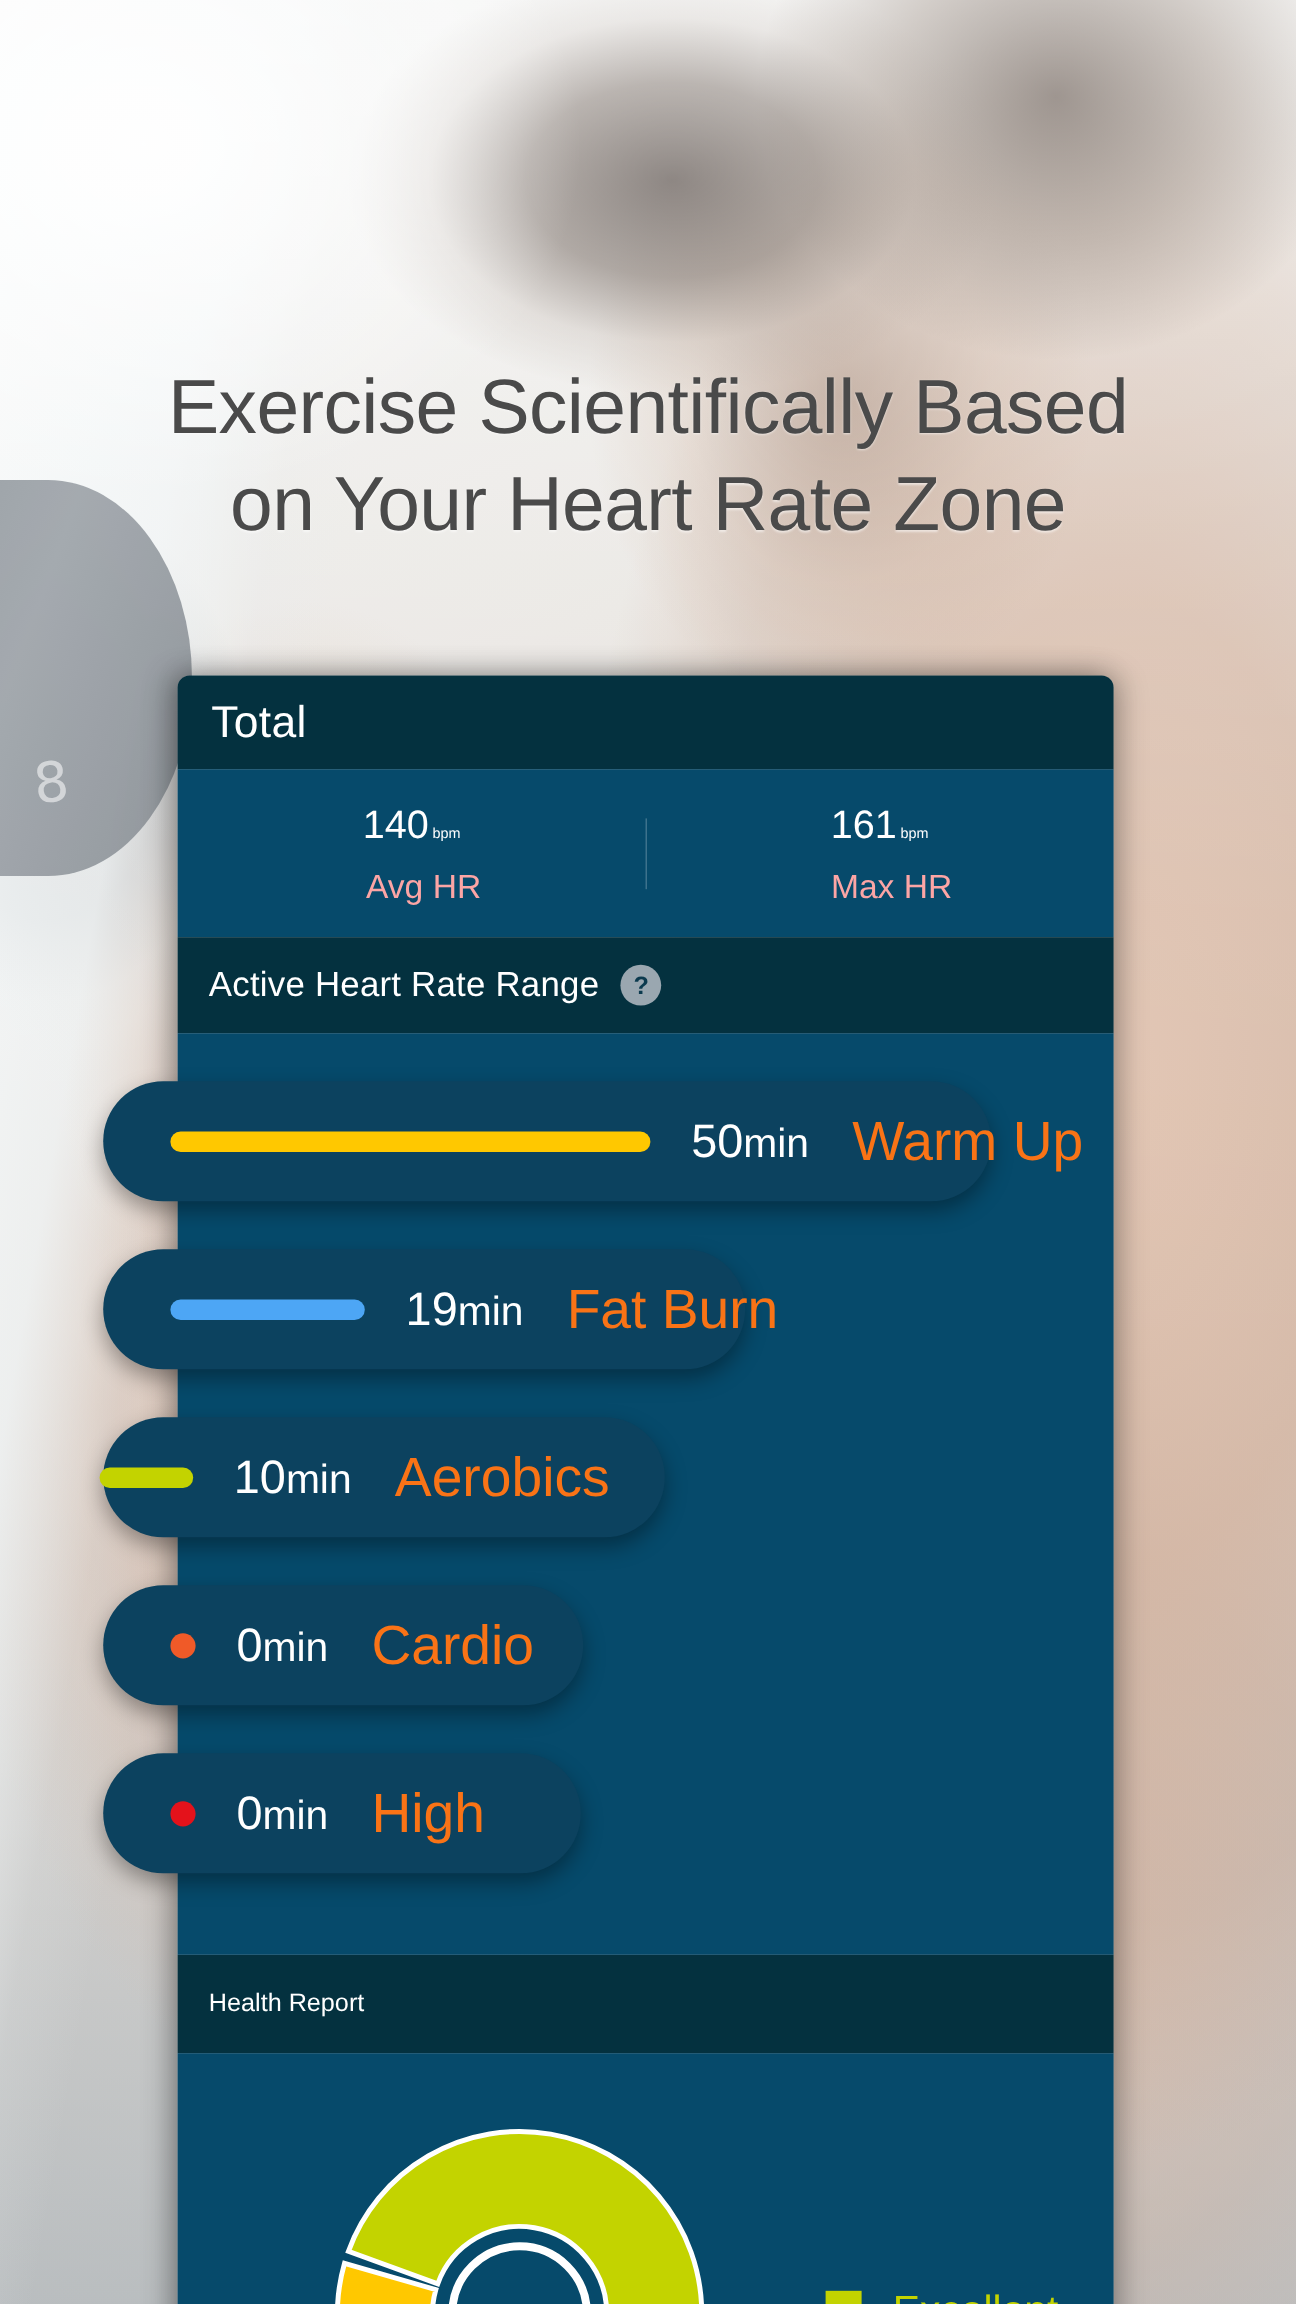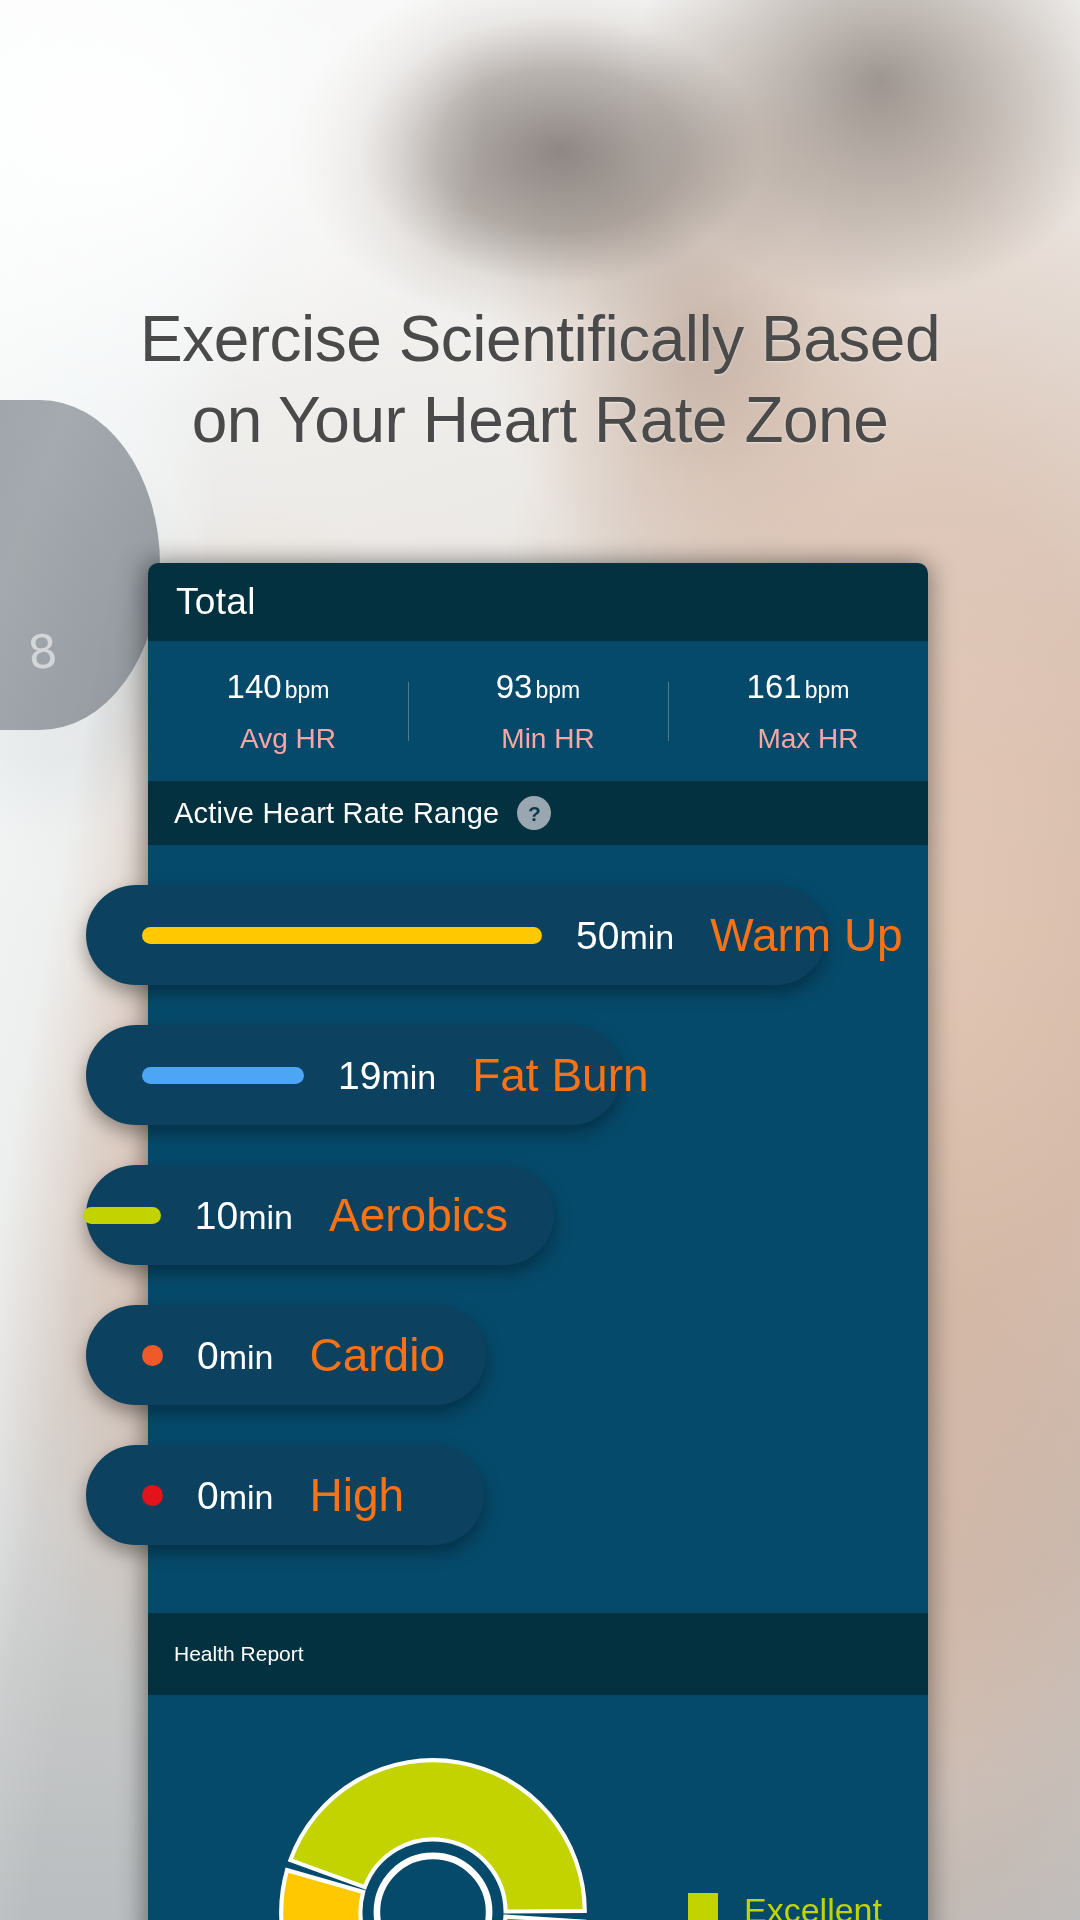--- a/index.html
+++ b/index.html
@@ -150,32 +150,32 @@
     width: 1px;
     background: rgba(255,255,255,0.28);
   }
   .stat .value {
     color: #ffffff;
     font-size: 33px;
     line-height: 1;
     margin-bottom: 22px;
   }
   .stat .value .unit {
-    font-size: 23px;
+    font-size: 12px;
     margin-left: 3px;
   }
   .stat .caption {
     color: #fca5a5;
     font-size: 28px;
     line-height: 1;
     padding-left: 20px;
   }
 
   .section-head {
-    height: 64px;
+    height: 80px;
     display: flex;
     align-items: center;
     padding-left: 26px;
   }
   .section-head .title {
     color: #ffffff;
     font-size: 29px;
     letter-spacing: 0.2px;
   }
   .help-icon {
@@ -316,26 +316,20 @@
 
     <div class="stats-row card-section-mid">
 
       <div class="stat">
         <div class="value">
           <span>140</span><span class="unit">bpm</span>
         </div>
         <div class="caption">Avg HR</div>
       </div>
 
-      <div class="stat">
-        <div class="value">
-          <span>93</span><span class="unit">bpm</span>
-        </div>
-        <div class="caption">Min HR</div>
-      </div>
 
       <div class="stat">
         <div class="value">
           <span>161</span><span class="unit">bpm</span>
         </div>
         <div class="caption">Max HR</div>
       </div>
 
     </div>
 

